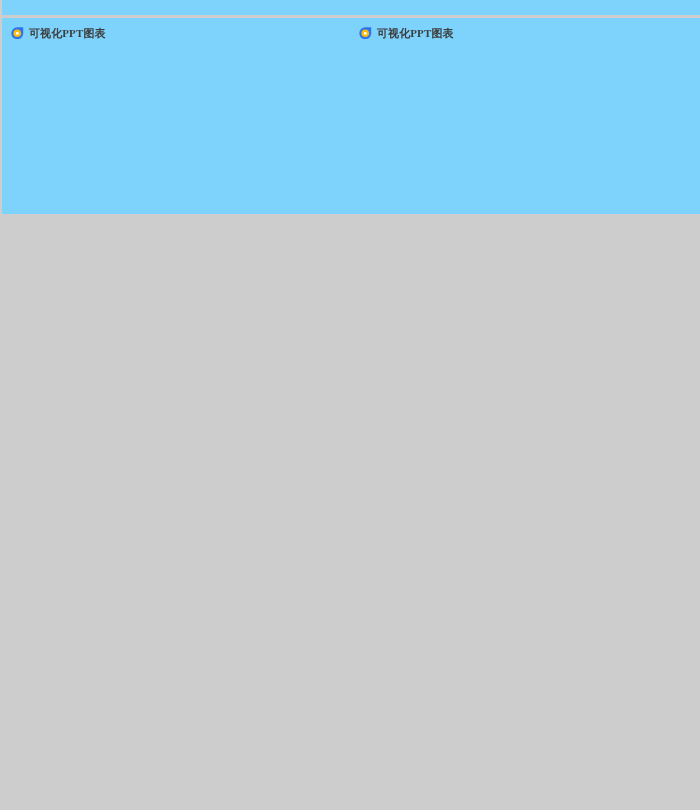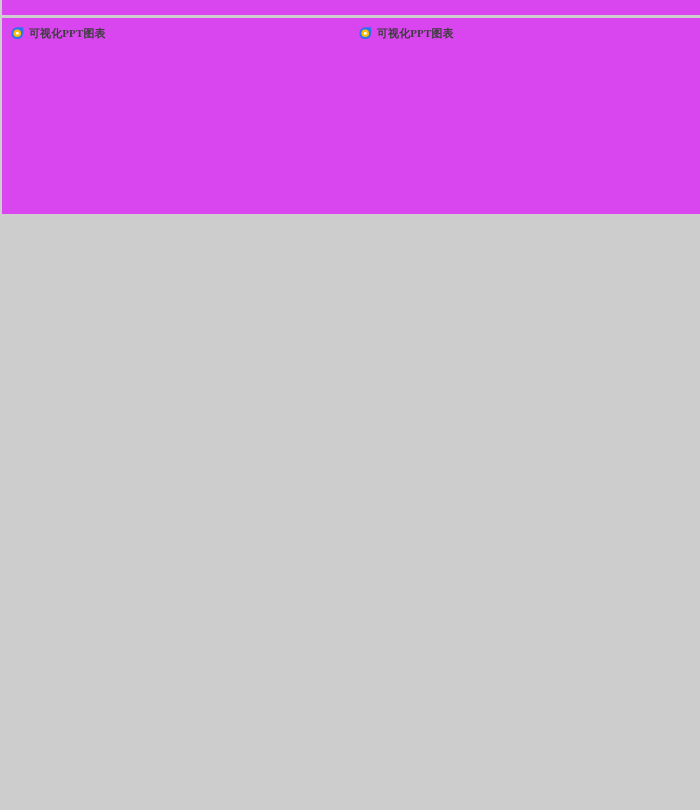--- a/index.html
+++ b/index.html
@@ -1,18 +1,18 @@
 <!DOCTYPE html>
 <html><head>
 <meta charset="utf-8">
 <style>
   html,body{margin:0;padding:0;}
   body{width:700px;height:810px;background:#cdcdcd;font-family:"Liberation Serif",serif;overflow:hidden;position:relative;}
   .page{position:absolute;left:0;top:0;width:700px;height:810px;}
-  .slide{position:absolute;width:396px;height:196px;background:#d946ef;overflow:hidden;}
+  .slide{position:absolute;width:396px;height:196px;background:#7dd3fc;overflow:hidden;}
   .slide-header{position:absolute;left:0;top:0;width:100%;height:30px;}
   .hdr-logo{position:absolute;left:9px;top:8.5px;width:12.5px;height:12.5px;}
   .hdr-title{position:absolute;left:27px;top:8.5px;font-size:11px;font-weight:700;color:#3d3d3d;line-height:13px;letter-spacing:0.1px;white-space:nowrap;font-family:"Liberation Serif",serif;}
 </style>
 </head>
 <body>
 
 <div class="page" id="page">
 
 <div class="slide" style="left:2px;top:-181px;"></div>

